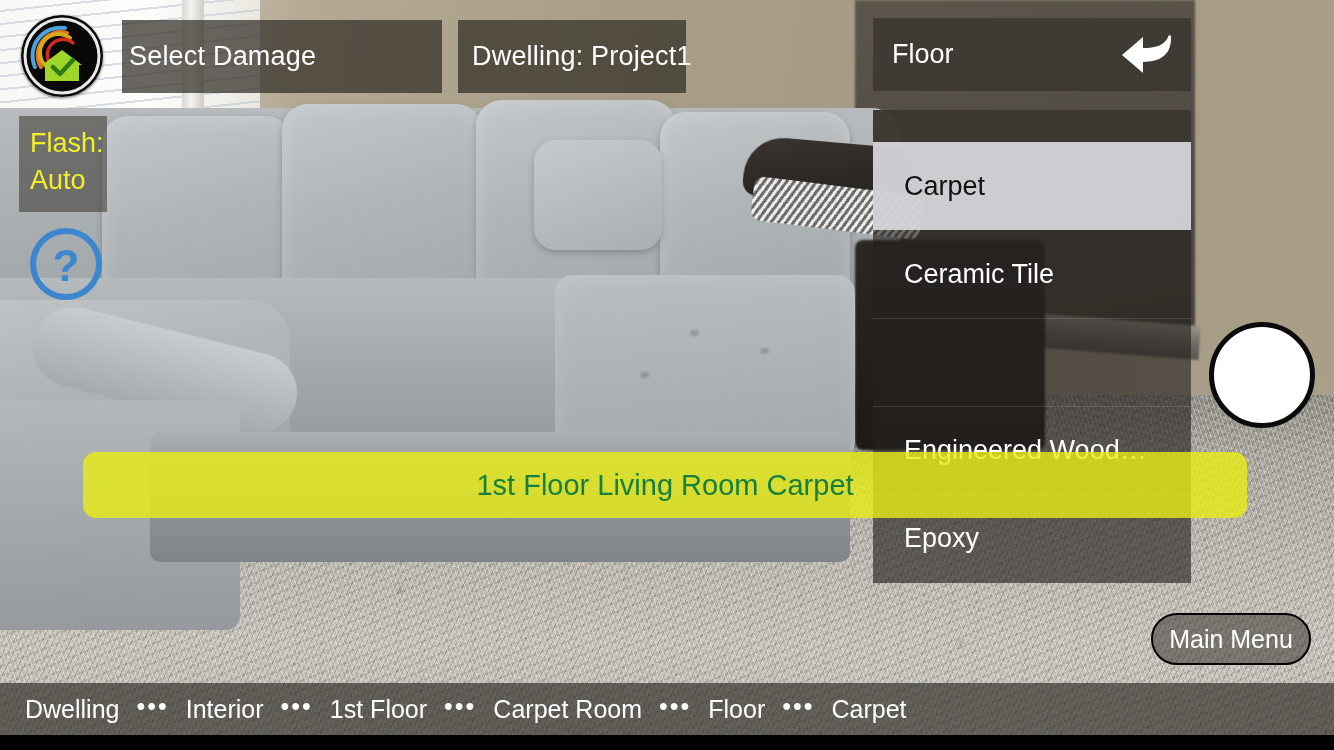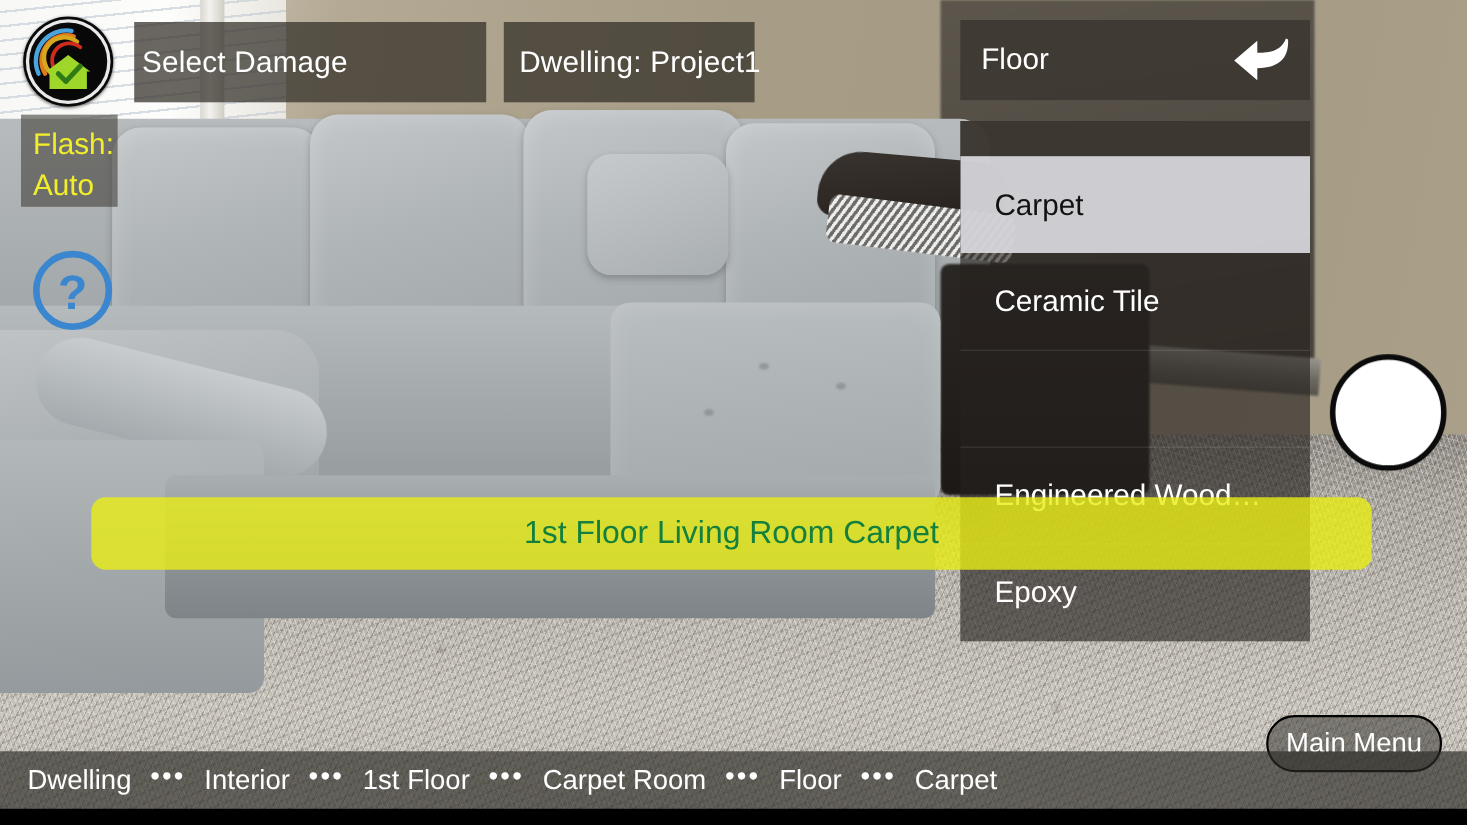--- a/index.html
+++ b/index.html
@@ -222,21 +222,21 @@
     display:flex; align-items:center;
     font-size: 27px;
     letter-spacing: .2px;
     white-space: nowrap;
   }
   #select-damage-btn { left:122px; top:20px; width:320px; height:73px; padding-left:7px; }
   #project-btn       { left:458px; top:20px; width:228px; height:73px; padding-left:14px; }
 
   
   #flash-btn {
-    position:absolute; left:19px; top:104px; width:88px; height:84px;
+    position:absolute; left:19px; top:116px; width:88px; height:96px;
     background: rgba(70,68,62,0.62);
     color:#f2ef2a;
     font-size: 27px;
     line-height: 37px;
     padding: 9px 0 0 11px;
   }
   #flash-btn span { display:block; }
 
   
   #help-btn {
@@ -300,21 +300,20 @@
 
   
   #main-menu-btn {
     position:absolute; left:1151px; top:613px; width:160px; height:52px;
     border-radius: 26px;
     border: 2px solid #000;
     background: rgba(58,56,52,0.55);
     color:#fff;
     display:flex; align-items:center; justify-content:center;
     font-size: 25px;
-    margin-top: 37px;
   }
 
   
   #breadcrumb-bar {
     position:absolute; left:0; top:683px; width:1334px; height:52px;
     background: rgba(44,42,38,0.66);
     display:flex; align-items:center;
     padding-left: 25px;
     color:#fff;
     font-size: 25px;

